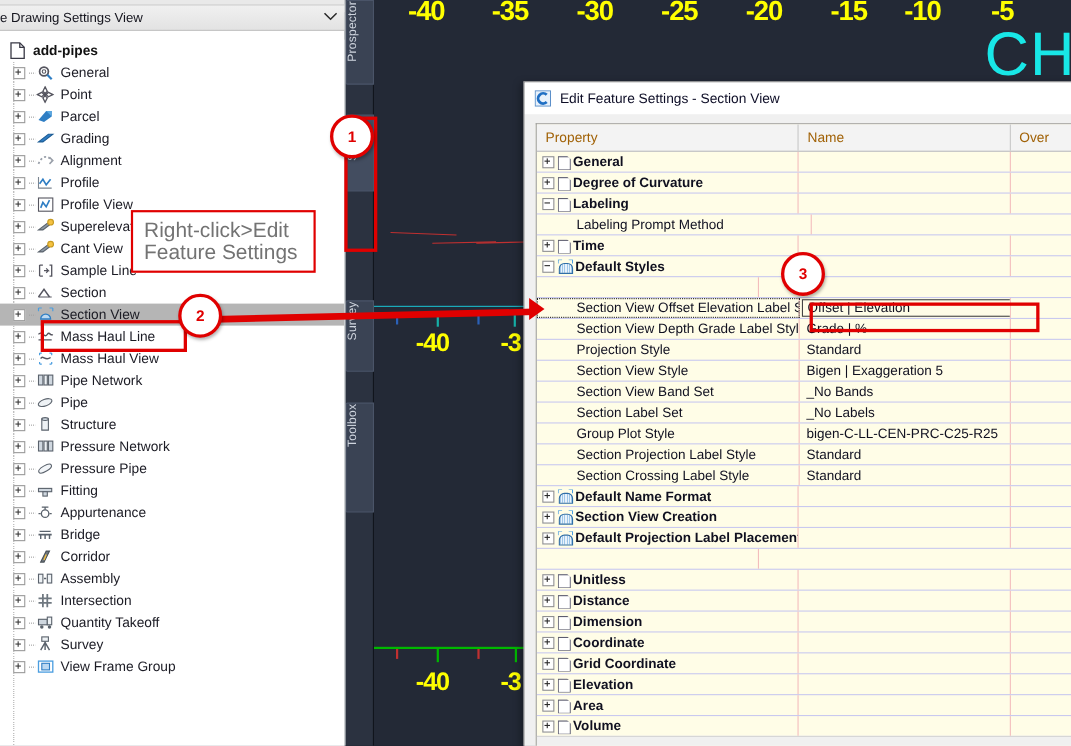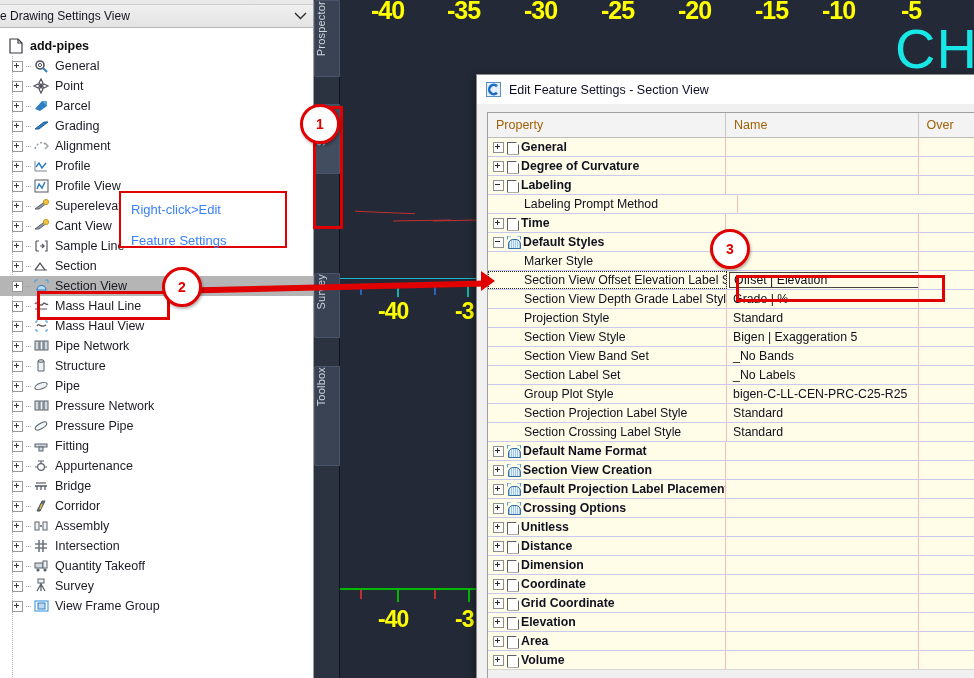--- a/index.html
+++ b/index.html
@@ -209,21 +209,21 @@
 
   
   .anno{position:absolute;z-index:50;}
   #anno-callout{
     left:119px;top:191px;width:168px;height:57px;
     border:2px solid #e00000;background:#ffffff;
     display:flex;flex-direction:column;justify-content:center;padding-left:10px;
     box-sizing:border-box;
   }
   .anno-callout-line{
-    font-size:13px;color:#3b82f6;line-height:20px;white-space:nowrap;margin-top:11px;
+    font-size:19px;color:#737373;line-height:20px;white-space:nowrap;
   }
   .badge{
     position:absolute;border:3px solid #e00000;border-radius:50%;
     width:34px;height:34px;background:#ffffff;
     display:flex;align-items:center;justify-content:center;
     font-size:14px;font-weight:bold;color:#e00000;z-index:60;
     box-shadow:1px 2px 3px rgba(0,0,0,.3);
   }
   #badge-1{left:300px;top:104px;}
   #badge-2{left:162px;top:267px;}
@@ -452,32 +452,32 @@
               <rect x="2" y="3" width="4" height="9" fill="#cfd7df" stroke="#5a626c"></rect>
               <rect x="7" y="3" width="3" height="9" fill="#eef2f5" stroke="#5a626c"></rect>
               <rect x="11" y="3" width="4" height="9" fill="#cfd7df" stroke="#5a626c"></rect>
             </svg></span>
           <span class="tree-label">Pipe Network</span>
         </div>
         <div class="tree-row">
           <span class="expander"></span>
           <span class="dots"></span>
           <span class="tree-icon"><svg width="17" height="16" viewBox="0 0 17 16">
+              <ellipse cx="8" cy="8" rx="6.5" ry="3" fill="#eef2f5" stroke="#5a626c" transform="rotate(-20 8 8)"></ellipse>
+            </svg></span>
+          <span class="tree-label">Pipe</span>
+        </div>
+        <div class="tree-row">
+          <span class="expander"></span>
+          <span class="dots"></span>
+          <span class="tree-icon"><svg width="17" height="16" viewBox="0 0 17 16">
               <path d="M5 3 h6 v10 h-6 z" fill="#eef2f5" stroke="#5a626c"></path>
               <ellipse cx="8" cy="3" rx="3" ry="1.3" fill="#cfd7df" stroke="#5a626c"></ellipse>
             </svg></span>
           <span class="tree-label">Structure</span>
-        </div>
-        <div class="tree-row">
-          <span class="expander"></span>
-          <span class="dots"></span>
-          <span class="tree-icon"><svg width="17" height="16" viewBox="0 0 17 16">
-              <ellipse cx="8" cy="8" rx="6.5" ry="3" fill="#eef2f5" stroke="#5a626c" transform="rotate(-20 8 8)"></ellipse>
-            </svg></span>
-          <span class="tree-label">Pipe</span>
         </div>
         <div class="tree-row">
           <span class="expander"></span>
           <span class="dots"></span>
           <span class="tree-icon"><svg width="17" height="16" viewBox="0 0 17 16">
               <rect x="2" y="3" width="4" height="9" fill="#cfd7df" stroke="#5a626c"></rect>
               <rect x="7" y="3" width="3" height="9" fill="#eef2f5" stroke="#5a626c"></rect>
               <rect x="11" y="3" width="4" height="9" fill="#cfd7df" stroke="#5a626c"></rect>
             </svg></span>
           <span class="tree-label">Pressure Network</span>
@@ -642,23 +642,20 @@
           <div class="grow cat">
             <div class="gcell-prop">
               <span class="gexp"></span>
               <span class="gicon-sv"></span>
               <span>Default Styles</span>
             </div>
             <div class="gcell-val"></div>
             <div class="gcell-over"></div>
           </div>
           <div class="grow indent">
-            <div class="gcell-prop">
-              <span>Marker Style</span>
-            </div>
             <div class="gcell-val"></div>
             <div class="gcell-over"></div>
           </div>
           <div class="grow indent">
             <div class="gcell-prop hl">
               <span>Section View Offset Elevation Label St...</span>
             </div>
             <div class="gcell-val">
               <div class="val-hl">
                 <span>Offset | Elevation</span>
@@ -759,25 +756,20 @@
           <div class="grow cat">
             <div class="gcell-prop">
               <span class="gexp plus"></span>
               <span class="gicon-sv"></span>
               <span>Default Projection Label Placement</span>
             </div>
             <div class="gcell-val"></div>
             <div class="gcell-over"></div>
           </div>
           <div class="grow cat">
-            <div class="gcell-prop">
-              <span class="gexp plus"></span>
-              <span class="gicon-sv"></span>
-              <span>Crossing Options</span>
-            </div>
             <div class="gcell-val"></div>
             <div class="gcell-over"></div>
           </div>
           <div class="grow cat">
             <div class="gcell-prop">
               <span class="gexp plus"></span>
               <span class="gicon-doc"></span>
               <span>Unitless</span>
             </div>
             <div class="gcell-val"></div>

